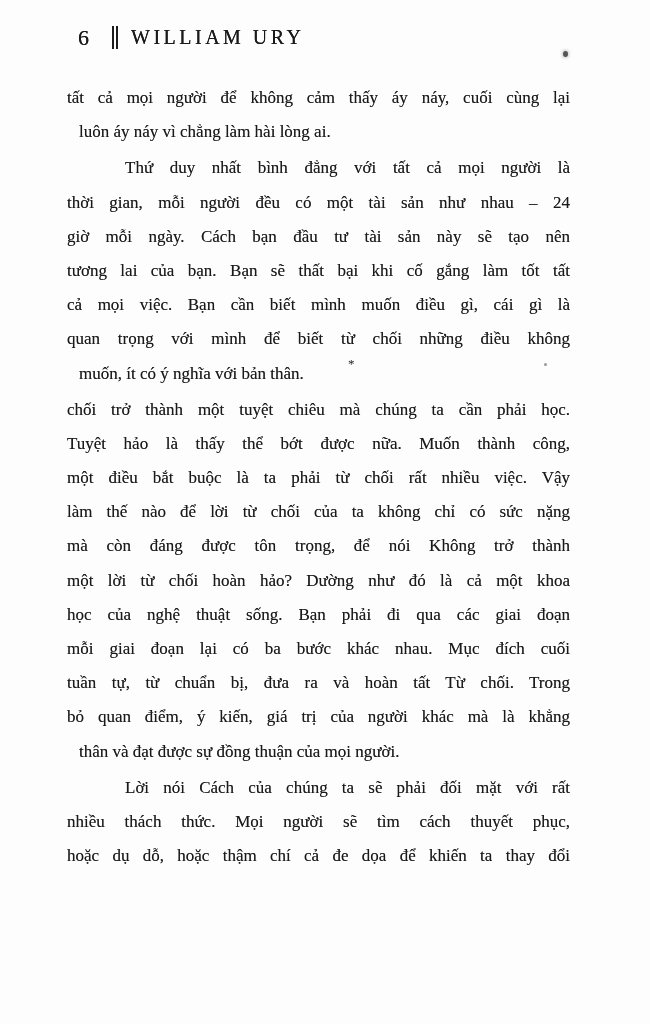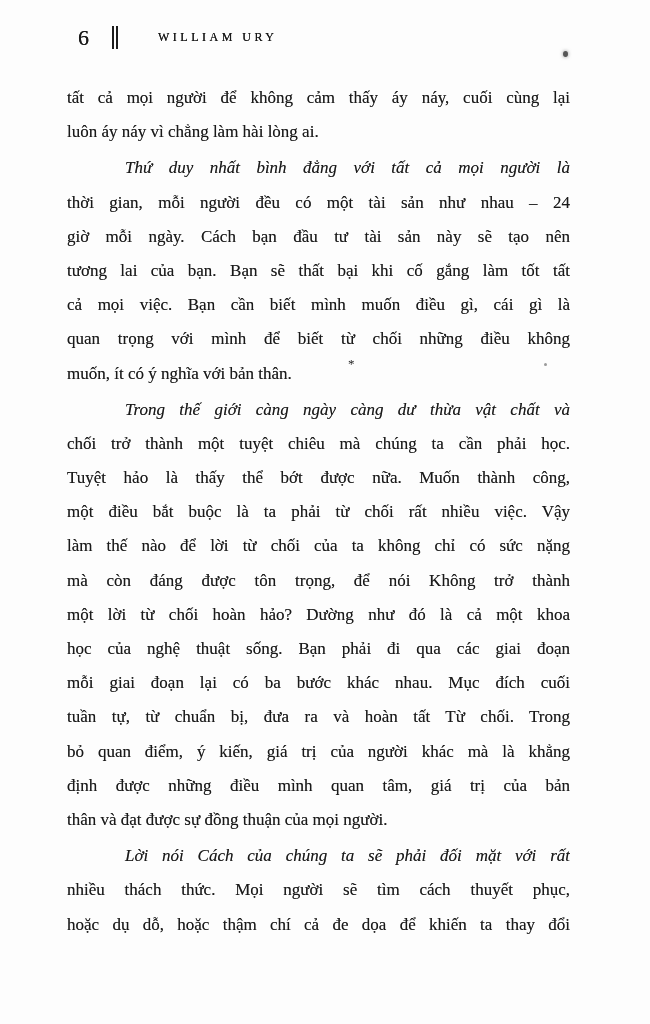--- a/index.html
+++ b/index.html
@@ -17,43 +17,43 @@
   }
   .page-number { font-size: 22px; line-height: 1; text-shadow: 0 0 0.4px currentColor; }
   .double-bar {
     display: inline-block;
     width: 2px; height: 23px;
     border-left: 2px solid #1c1c1c;
     border-right: 2px solid #1c1c1c;
     margin-left: 23px;
   }
   .running-title {
-    margin-left: 40px;
-    font-size: 12px;
+    margin-left: 13px;
+    font-size: 20px;
     letter-spacing: 3.5px;
     text-shadow: 0 0 0.4px currentColor;
     white-space: nowrap;
   }
   .content {
     position: absolute; left: 67px; top: 81px; width: 503px;
   }
   .para { margin: 0; }
   .para + .para { margin-top: 2px; }
   .line {
     font-size: 17px;
     line-height: 34.2px;
     height: 34.2px;
     text-align: justify;
     text-align-last: justify;
     overflow: hidden;
     white-space: normal;
     text-shadow: 0 0 0.5px rgba(26,26,26,0.55);
   }
-  .line.para-end { text-align-last: left; }
-  .line.indent { padding-left: 58px; font-style: italic; }
+  .line.para-end { text-align-last: left; margin-left: 12px; }
+  .line.indent { padding-left: 58px; }
   .footnote-mark {
     position: absolute; left: 281px; top: 276px;
     font-size: 13px; line-height: 1; color: #222;
   }
   .speck-1 {
     position: absolute; left: 563px; top: 51px;
     width: 5px; height: 6px; background: #555;
     border-radius: 50%; box-shadow: 0 0 3px 1px rgba(150,150,150,0.5);
   }
   .speck-2 {
@@ -80,32 +80,30 @@
     <div class="line indent">Thứ duy nhất bình đẳng với tất cả mọi người là</div>
     <div class="line">thời gian, mỗi người đều có một tài sản như nhau – 24</div>
     <div class="line">giờ mỗi ngày. Cách bạn đầu tư tài sản này sẽ tạo nên</div>
     <div class="line">tương lai của bạn. Bạn sẽ thất bại khi cố gắng làm tốt tất</div>
     <div class="line">cả mọi việc. Bạn cần biết mình muốn điều gì, cái gì là</div>
     <div class="line">quan trọng với mình để biết từ chối những điều không</div>
     <div class="line para-end">muốn, ít có ý nghĩa với bản thân.</div>
   </div>
 
   <div class="para">
-    <div class="line indent">Trong thế giới càng ngày càng dư thừa vật chất và</div>
     <div class="line">chối trở thành một tuyệt chiêu mà chúng ta cần phải học.</div>
     <div class="line">Tuyệt hảo là thấy thể bớt được nữa. Muốn thành công,</div>
     <div class="line">một điều bắt buộc là ta phải từ chối rất nhiều việc. Vậy</div>
     <div class="line">làm thế nào để lời từ chối của ta không chỉ có sức nặng</div>
     <div class="line">mà còn đáng được tôn trọng, để nói Không trở thành</div>
     <div class="line">một lời từ chối hoàn hảo? Dường như đó là cả một khoa</div>
     <div class="line">học của nghệ thuật sống. Bạn phải đi qua các giai đoạn</div>
     <div class="line">mỗi giai đoạn lại có ba bước khác nhau. Mục đích cuối</div>
     <div class="line">tuần tự, từ chuẩn bị, đưa ra và hoàn tất Từ chối. Trong</div>
     <div class="line">bỏ quan điểm, ý kiến, giá trị của người khác mà là khẳng</div>
-    <div class="line">định được những điều mình quan tâm, giá trị của bản</div>
     <div class="line para-end">thân và đạt được sự đồng thuận của mọi người.</div>
   </div>
 
   <div class="para">
     <div class="line indent">Lời nói Cách của chúng ta sẽ phải đối mặt với rất</div>
     <div class="line">nhiều thách thức. Mọi người sẽ tìm cách thuyết phục,</div>
     <div class="line">hoặc dụ dỗ, hoặc thậm chí cả đe dọa để khiến ta thay đổi</div>
   </div>
 
   <span class="footnote-mark">*</span>

